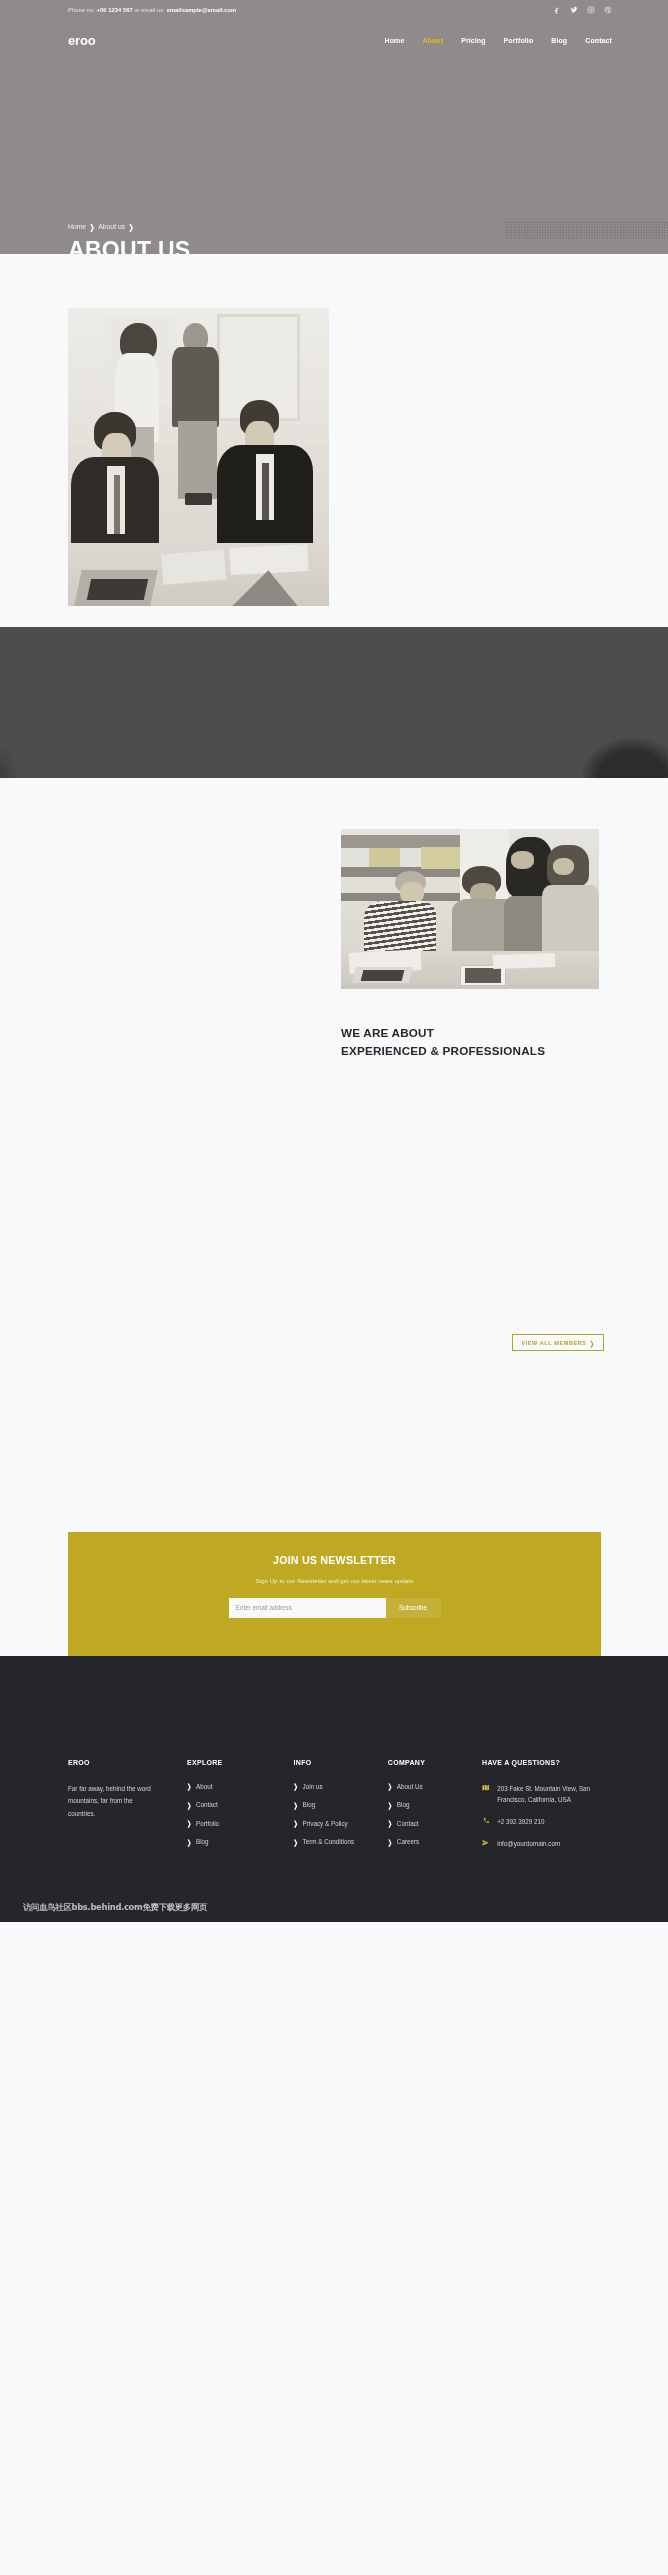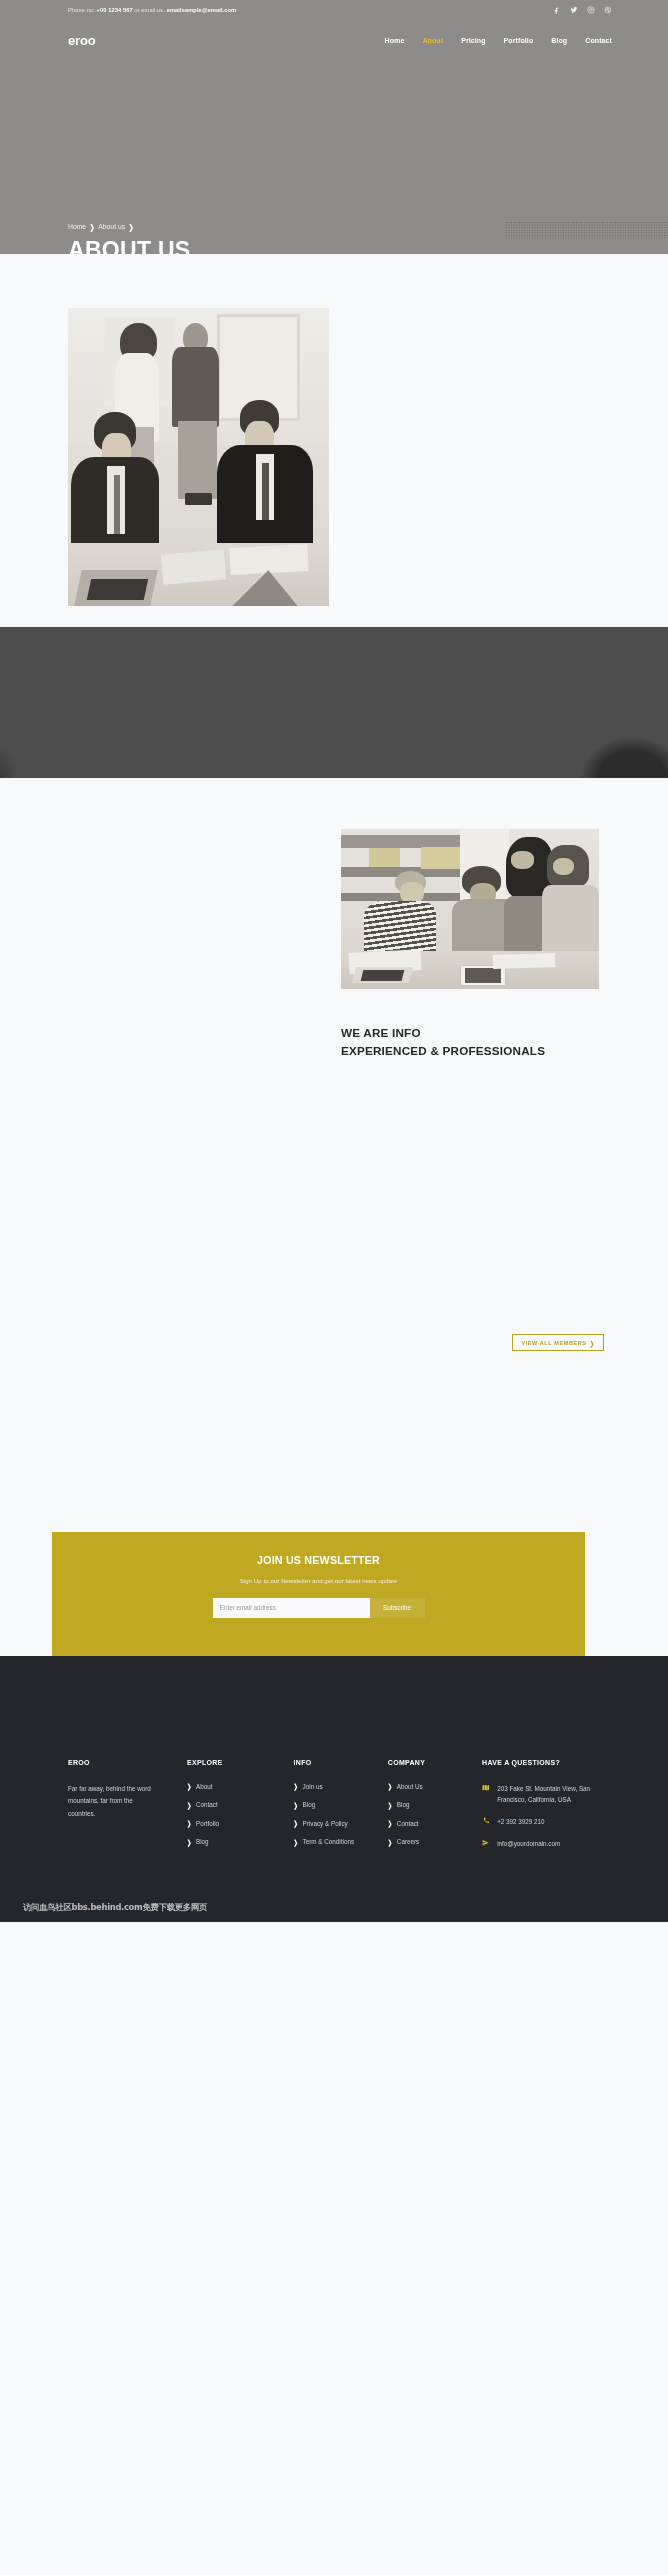--- a/index.html
+++ b/index.html
@@ -202,21 +202,21 @@
 
   
   .news-zone {
     position: relative;
     width: 668px;
     height: 180px;
     background: #f8f9fa;
   }
   .news-box {
     position: absolute;
-    left: 52px;
+    left: 68px;
     top: 56px;
     width: 533px;
     height: 124px;
     background: #bfa923;
     display: flex;
     flex-direction: column;
     align-items: center;
     padding-top: 22.4px;
   }
   .news-title {
@@ -471,21 +471,21 @@
     <div class="ph-shape" style="left:0;top:76%;width:100%;height:24%;background:linear-gradient(180deg,#dbd7cf,#cbc7bf);"></div>
     <div class="ph-shape" style="left:3%;top:76%;width:28%;height:13%;background:#eeece7;transform:rotate(-3deg);"></div>
     <div class="ph-shape" style="left:5%;top:86%;width:22%;height:10%;background:#ddd9d2;transform:skewX(-14deg);"></div>
     <div class="ph-shape" style="left:8%;top:88%;width:16%;height:7%;background:#46433e;transform:skewX(-14deg);"></div>
     <div class="ph-shape" style="left:46%;top:85%;width:18%;height:13%;background:#f2f0ec;border:1px solid #c7c3bb;border-radius:1px;"></div>
     <div class="ph-shape" style="left:48%;top:87%;width:14%;height:9%;background:#5e5a53;"></div>
     <div class="ph-shape" style="left:59%;top:78%;width:24%;height:9%;background:#efedea;transform:rotate(-2deg);"></div>
   </figure>
 
   <h2 class="exp-heading">
-    <span>WE ARE INFO</span><br>
+    <span>WE ARE ABOUT</span><br>
     <span>EXPERIENCED &amp; PROFESSIONALS</span>
   </h2>
 
   <button class="btn-outline">
     <span>VIEW ALL MEMBERS</span>
     <span class="chev">❯</span>
   </button>
 </section>
 
 <section class="news-zone">

